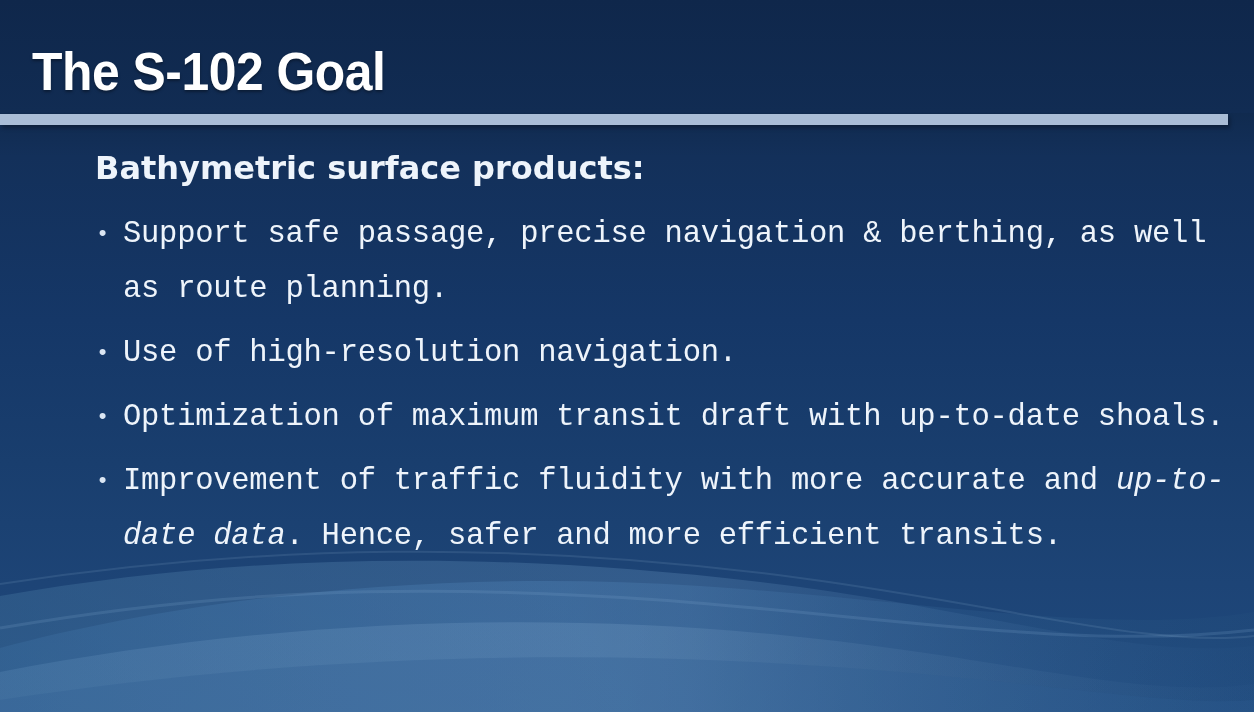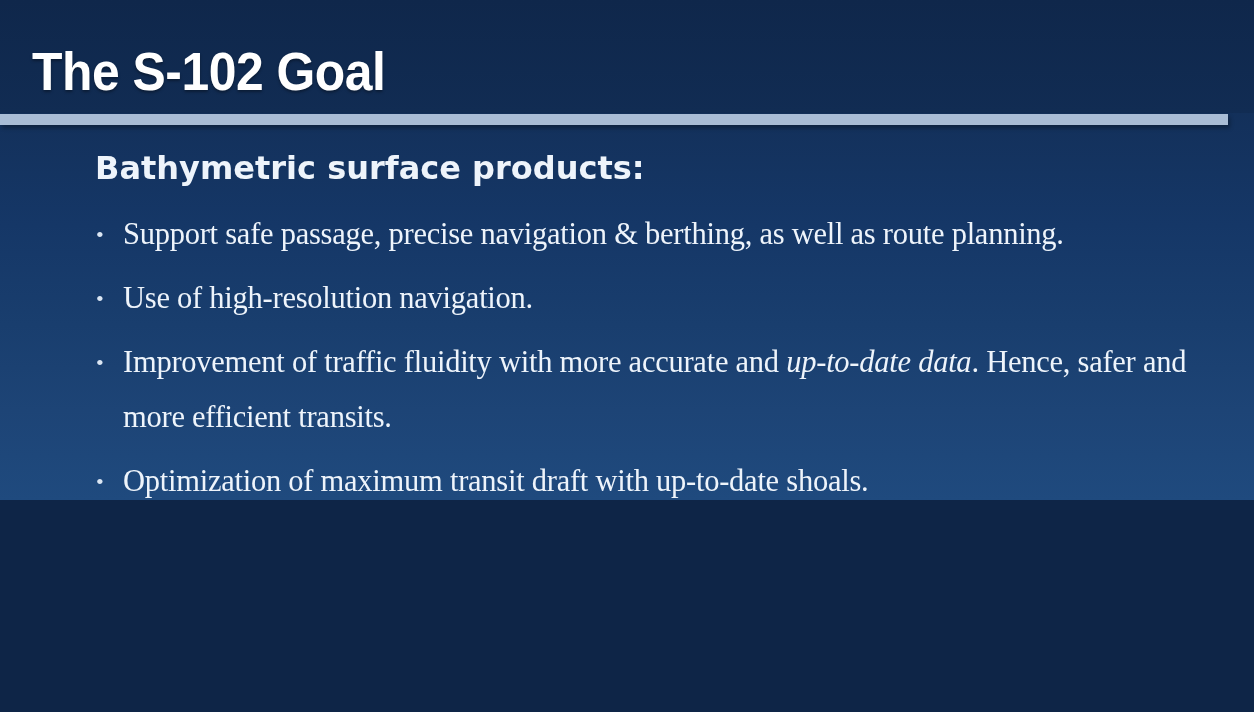--- a/index.html
+++ b/index.html
@@ -10,21 +10,21 @@
   body {
     width: 1254px;
     height: 712px;
     overflow: hidden;
     font-family: "DejaVu Sans", sans-serif;
   }
 
   .slide {
     position: relative;
     width: 1254px;
-    height: 500px;
+    height: 712px;
     overflow: hidden;
     background: linear-gradient(180deg,
         #102a4e 0%,
         #102a4e 15.5%,
         #13305a 22%,
         #153767 45%,
         #193e6e 65%,
         #1d4476 82%,
         #1f4a7e 100%);
   }
@@ -101,21 +101,21 @@
     top: 82px;
     width: 1160px;
     list-style: none;
     margin: 0;
     padding: 0;
   }
   .bullet {
     position: relative;
     padding-left: 28px;
     margin: 0 0 9px 0;
-    font-family: Liberation Serif, serif;
+    font-family: Liberation Mono, monospace;
     font-weight: 300;
     font-size: 30.5px;
     line-height: 55px;
     color: #eef4fb;
     letter-spacing: -0.25px;
   }
   .bullet::before {
     content: "\2022";
     position: absolute;
     left: 1px;
@@ -176,21 +176,21 @@
     <div class="intro-line">Bathymetric surface products:</div>
 
     <ul class="bullets">
       <li class="bullet">
         <span>Support safe passage, precise navigation &amp; berthing, as well as route planning.</span><i></i><span></span>
       </li>
       <li class="bullet">
         <span>Use of high-resolution navigation.</span><i></i><span></span>
       </li>
       <li class="bullet">
-        <span>Improvement of traffic fluidity with more accurate and </span><i>up-to-date data</i><span>. Hence, safer and more efficient transits.</span>
+        <span>Optimization of maximum transit draft with up-to-date shoals.</span><i></i><span></span>
       </li>
       <li class="bullet">
-        <span>Optimization of maximum transit draft with up-to-date shoals.</span><i></i><span></span>
+        <span>Improvement of traffic fluidity with more accurate and </span><i>up-to-date data</i><span>. Hence, safer and more efficient transits.</span>
       </li>
     </ul>
 
   </div>
 </div>
 
 </body></html>

